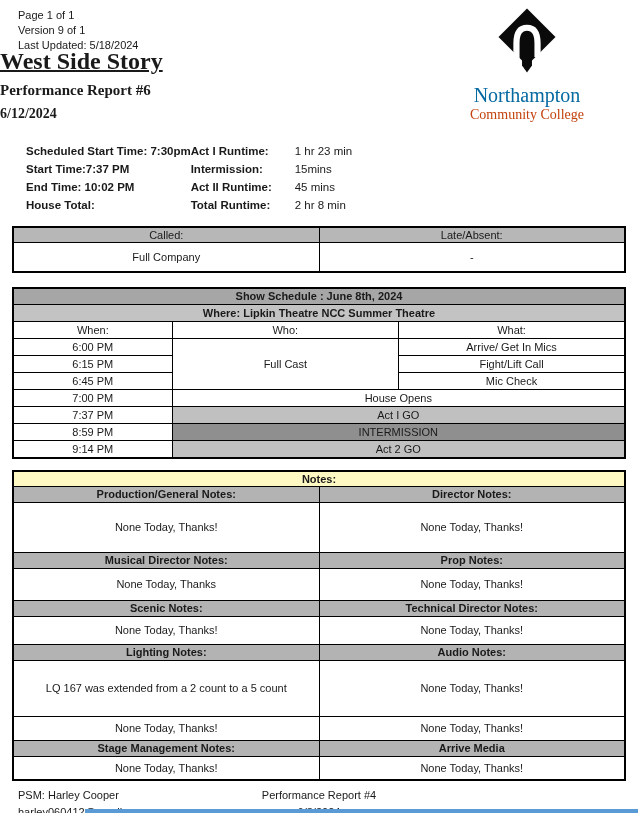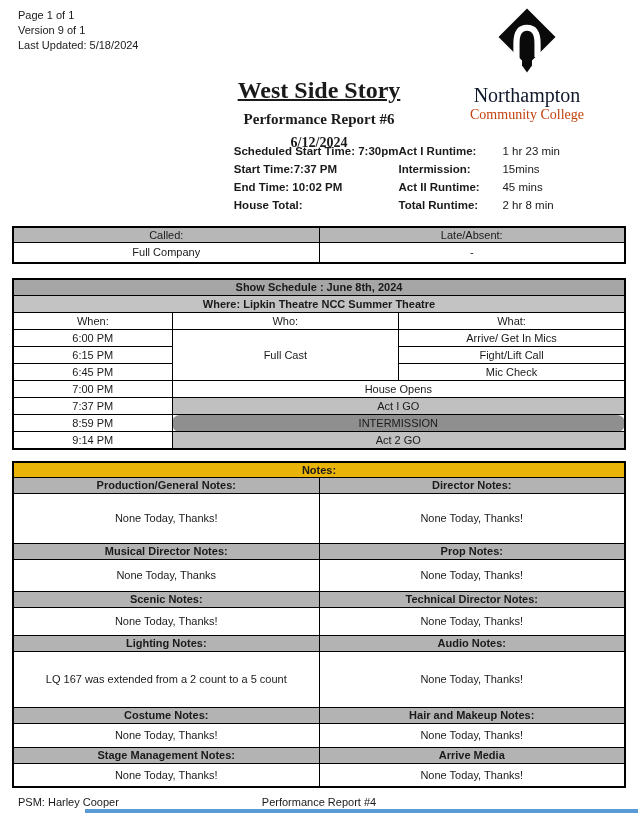--- a/index.html
+++ b/index.html
@@ -4,52 +4,52 @@
 <style>
   * { margin:0; padding:0; box-sizing:border-box; }
   html,body { background:#fff; }
   body {
     width:638px; height:813px; position:relative; overflow:hidden;
     font-family:"Liberation Sans", sans-serif; color:#1a1a1a;
   }
   
   .header { position:relative; height:137px; }
   .meta { position:absolute; left:18px; top:8px; font-size:11px; line-height:15px; }
-  .title-block { position:absolute; left:0; right:0; top:48px; text-align:center;
-    font-family:"Liberation Serif", serif; font-weight:bold;margin-top:29px; }
+  .title-block { position:absolute; left:0; right:0; top:48px; text-align:left;
+    font-family:"Liberation Serif", serif; font-weight:bold; }
   .show-title { font-size:24px; text-decoration:underline; text-decoration-thickness:2px; }
   .report-line { font-size:15px; margin-top:7px; }
   .date-line { font-size:14px; margin-top:7px; }
   .logo { position:absolute; right:16px; top:6px; width:190px; text-align:center;
     font-family:"Liberation Serif", serif; }
-  .logo-name { font-size:20px; color:#0f172a; margin-top:2px; }
+  .logo-name { font-size:20px; color:#0369a1; margin-top:2px; }
   .logo-sub { font-size:14px; color:#c2410c; margin-top:0px; }
   
-  .times-row { display:flex; justify-content:flex-end; padding:5px 16px 0 9px; }
+  .times-row { display:flex; justify-content:flex-start; padding:5px 16px 0 9px;margin-left:17px; }
   .times-left { font-size:11.5px; font-weight:bold; line-height:18px; }
   .times-right { font-size:11.5px; line-height:18px; display:grid;
     grid-template-columns:92px auto; column-gap:12px; align-content:start; margin-right:62px; }
   .times-right .lbl { font-weight:bold; }
   
   table { border-collapse:collapse; width:614px; margin-left:12px; table-layout:fixed; }
   table, th, td { border:1px solid #000; }
   table { border:2px solid #000; }
   th, td { font-size:11px; text-align:center; vertical-align:middle; padding:1px 4px; font-weight:normal; }
   .called-table { margin-top:12px; }
   .called-table th { background:#b7b7b7; height:15px; }
-  .called-table td { height:20px; background:#fff; }
+  .called-table td { height:29px; background:#fff; }
   .sched-table { margin-top:14px; }
   .sched-table td { height:17px; }
   .sched-title { background:#a6a6a6; font-weight:bold; }
   .sched-where { background:#c3c3c3; font-weight:bold; }
   .bg-white { background:#fff; }
   .bg-light { background:#c0c0c0; }
-  .bg-mid   { background:#8f8f8f;border-radius:8px; }
+  .bg-mid   { background:#8f8f8f; }
   .notes-table { margin-top:11px; }
-  .notes-title-row td { background:#eab308; font-weight:bold; height:14px; }
+  .notes-title-row td { background:#fef9c3; font-weight:bold; height:14px; }
   .notes-hdr td { background:#b3b3b3; font-weight:bold; height:16px; }
   .note-cell { background:#fff; }
   
   .footer { position:relative; margin-top:6px; font-size:11px; line-height:17px; }
   .footer-left { position:absolute; left:18px; top:0; }
   .footer-center { position:absolute; left:0; right:0; top:0; text-align:center; }
   .bottom-bar { position:absolute; left:85px; right:0; bottom:0; height:4px; background:#5b9bd5; }
 </style>
 </head>
 <body>
@@ -190,24 +190,20 @@
     <td class="note-cell">None Today, Thanks!</td>
   </tr>
   <tr class="notes-hdr">
     <td>Lighting Notes:</td>
     <td>Audio Notes:</td>
   </tr>
   <tr style="height:56px;">
     <td class="note-cell">LQ 167 was extended from a 2 count to a 5 count</td>
     <td class="note-cell">None Today, Thanks!</td>
   </tr>
-  <tr class="notes-hdr">
-    <td>Costume Notes:</td>
-    <td>Hair and Makeup Notes:</td>
-  </tr>
   <tr style="height:24px;">
     <td class="note-cell">None Today, Thanks!</td>
     <td class="note-cell">None Today, Thanks!</td>
   </tr>
   <tr class="notes-hdr">
     <td>Stage Management Notes:</td>
     <td>Arrive Media</td>
   </tr>
   <tr style="height:24px;">
     <td class="note-cell">None Today, Thanks!</td>

